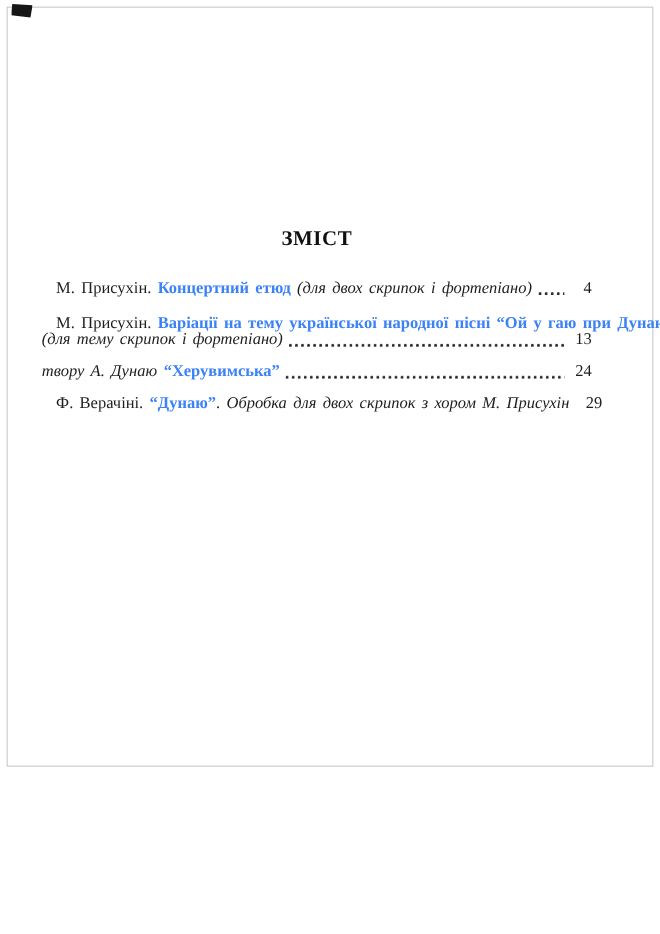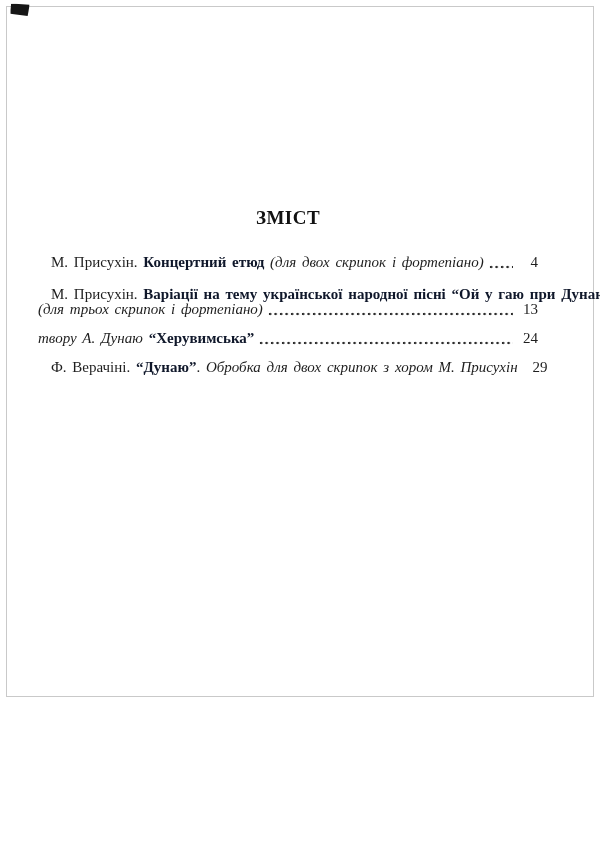--- a/index.html
+++ b/index.html
@@ -62,21 +62,21 @@
   .line {
     display: flex;
     align-items: baseline;
   }
   .line .text {
     white-space: nowrap;
     flex: 0 0 auto;
   }
   .line.first .text { padding-left: 13px; }
   .seg-roman { font-style: normal; font-weight: normal; }
-  .seg-bold  { font-style: normal; font-weight: bold; color: #0f172a; }
+  .seg-bold  { font-style: normal; font-weight: bold; color: #3b82f6; }
   .seg-italic { font-style: italic; font-weight: normal; }
   .gap6 { margin-left: 6px; margin-top: 45px; }
   .leader {
     flex: 1 1 auto;
     align-self: flex-end;
     height: 11px;
     margin: 0 3px 1px 5px;
     background-image: radial-gradient(circle at 2px 9px, #2c2c2c 1.1px, rgba(0,0,0,0) 1.6px);
     background-size: 5.5px 11px;
     background-repeat: repeat-x;
@@ -109,21 +109,21 @@
           <span class="num">4</span>
         </div>
       </div>
 
       <div class="entry entry-e2">
         <p class="pline indent">
           <span class="seg-roman">М. Присухін. </span><span class="seg-bold">Варіації на тему української народної пісні “Ой у гаю при Дунаю”</span>
         </p>
         <div class="line">
           <span class="text">
-            <span class="seg-italic">(для трьох скрипок і фортепіано)</span>
+            <span class="seg-italic">(для тему скрипок і фортепіано)</span>
           </span>
           <span class="leader"></span>
           <span class="num">13</span>
         </div>
       </div>
 
       <div class="entry entry-e3">
         <div class="line">
           <span class="text">
             <span class="seg-italic">твору А. Дунаю</span><span class="seg-bold gap6">“Херувимська”</span>

